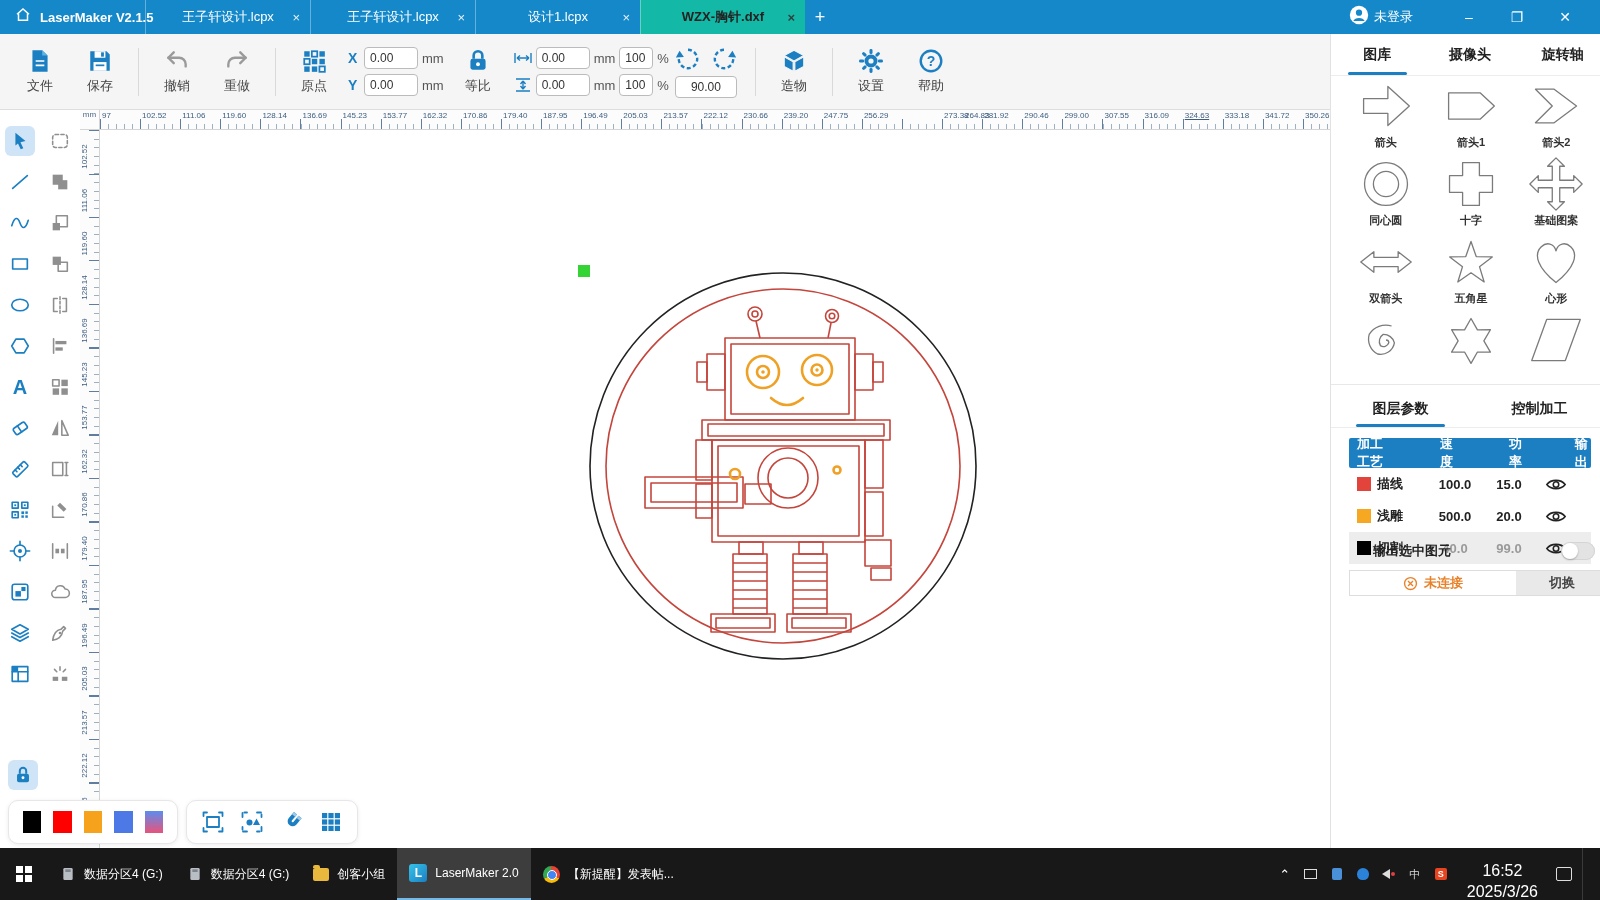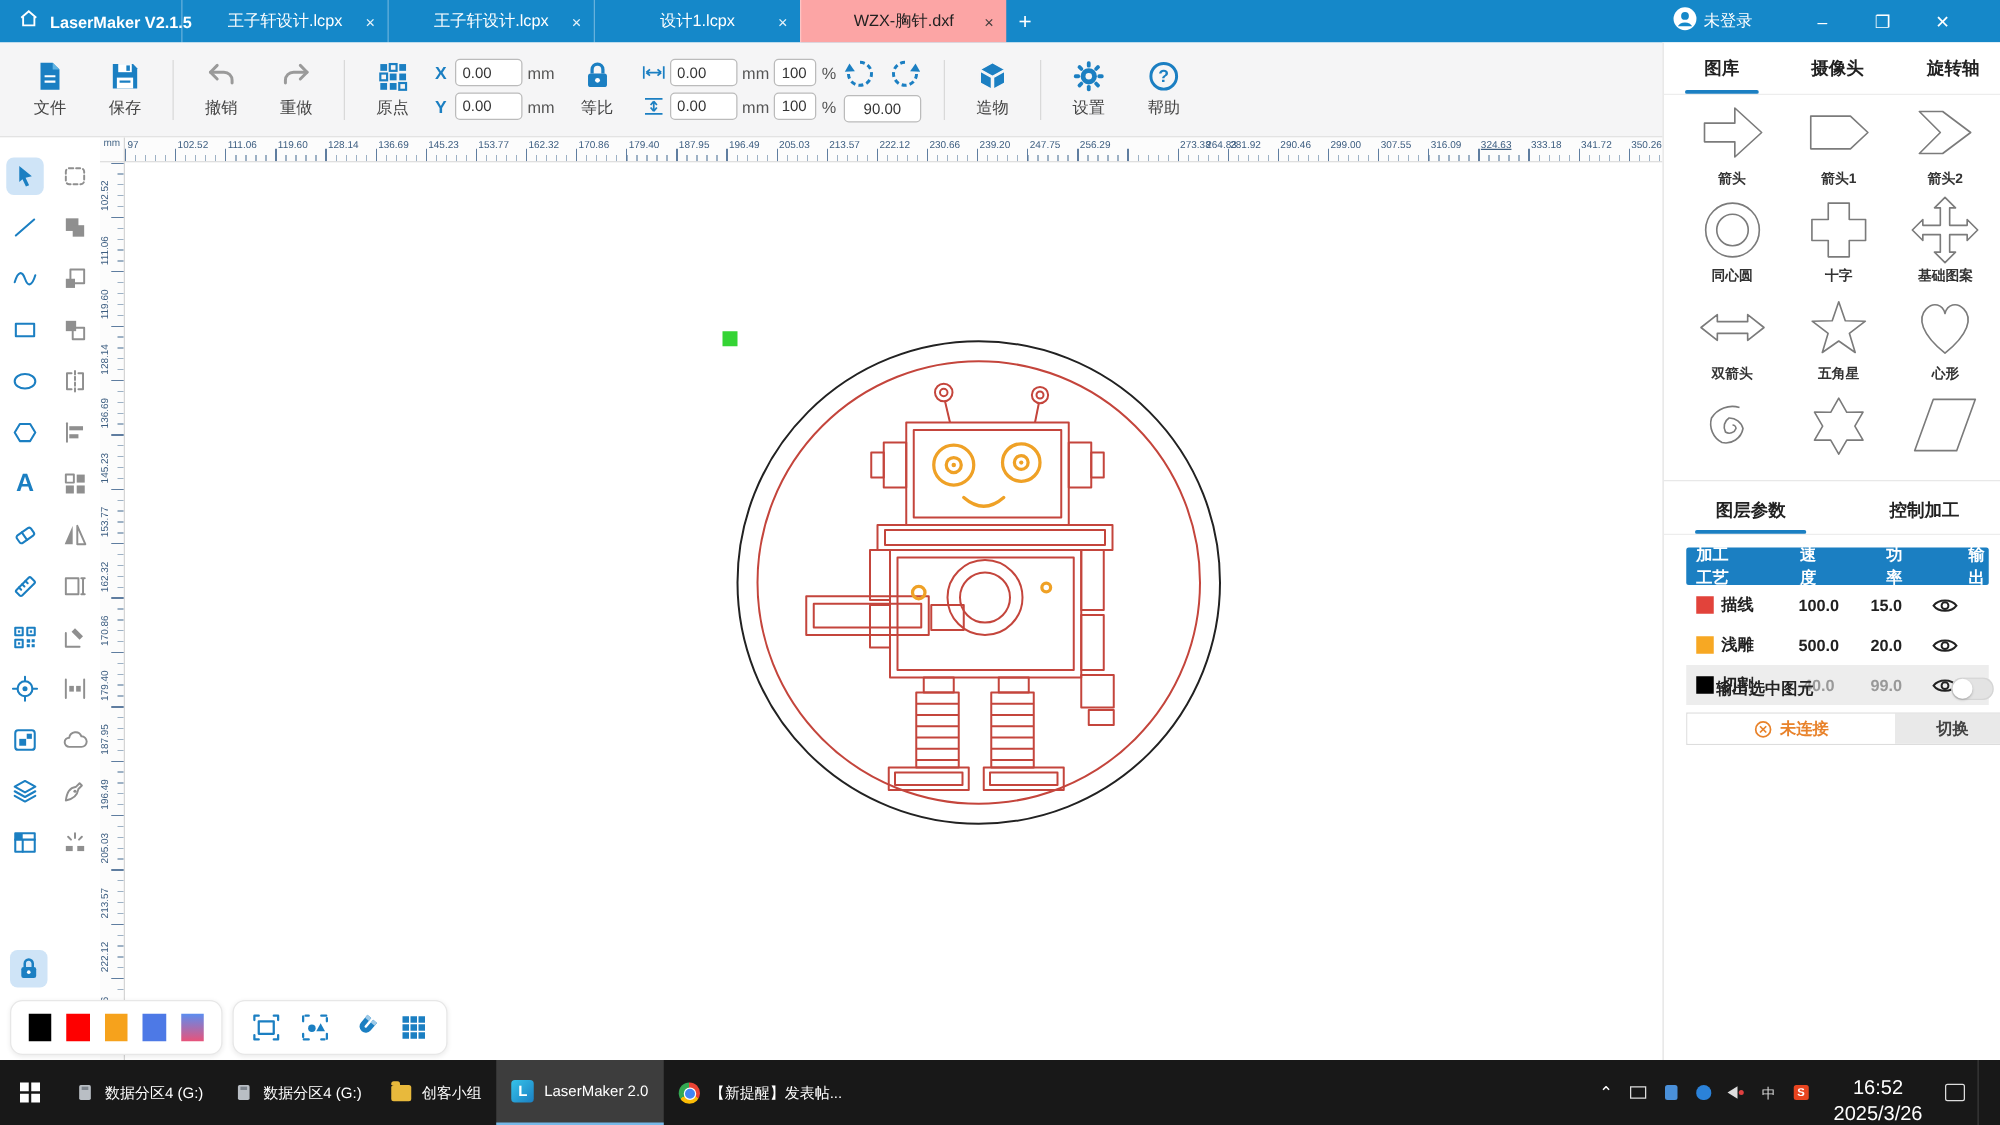--- a/index.html
+++ b/index.html
@@ -4,24 +4,24 @@
 <style>
   * { margin:0; padding:0; box-sizing:border-box; }
   html,body { width:1600px; height:900px; overflow:hidden; font-family:"Liberation Sans","DejaVu Sans",sans-serif; background:#fff; }
 
   
   #titlebar { position:absolute; left:0; top:0; width:1600px; height:34px; background:#1588c9; display:flex; align-items:stretch; color:#fff; }
   .tb-left { display:flex; align-items:center; gap:8px; padding:0 14px; width:145px; }
   .app-title { font-size:13px; font-weight:bold; white-space:nowrap; }
   .doc-tab { width:165px; display:flex; align-items:center; justify-content:center; gap:8px; font-size:13px; border-left:1px solid rgba(255,255,255,.35); position:relative; cursor:default; }
   .doc-tab .close { position:absolute; right:10px; font-size:13px; opacity:.9; }
-  .doc-tab.active { background:#fca5a5; color:#222; font-weight:normal; }
+  .doc-tab.active { background:#14b8a6; color:#222; font-weight:bold; }
   .doc-tab.active .close { color:#333; }
   .newtab { width:30px; display:flex; align-items:center; justify-content:center; font-size:18px; }
-  .tb-right { margin-left:auto; display:flex; align-items:center; gap:4px; padding-right:24px; }
+  .tb-right { margin-left:auto; display:flex; align-items:center; gap:4px; padding-right:13px; }
   .login-label { font-size:13px; margin-right:30px; }
   .winbtn { width:44px; height:34px; display:flex; align-items:center; justify-content:center; font-size:14px; }
 
   
   #toolbar { position:absolute; left:0; top:34px; width:1600px; height:76px; background:#f5f5f6; border-bottom:1px solid #ddd; display:flex; align-items:center; }
   .tool-item { display:flex; flex-direction:column; align-items:center; justify-content:center; gap:3px; width:60px; cursor:pointer; }
   .tool-item .lbl { font-size:13px; color:#444; }
   .tsep { width:1px; height:48px; background:#d9d9d9; margin:0 8px; }
   .field-col { display:flex; flex-direction:column; gap:5px; justify-content:center; }
   .frow { display:flex; align-items:center; gap:4px; font-size:13px; color:#555; }

